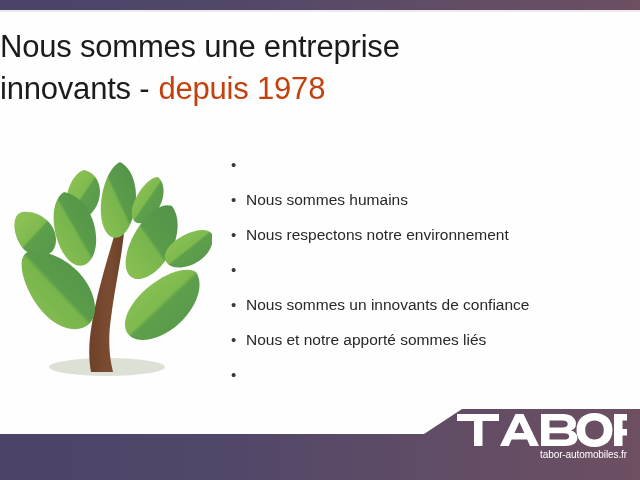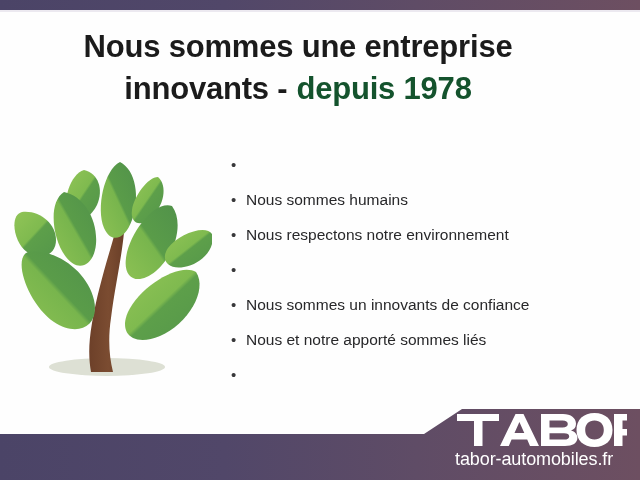--- a/index.html
+++ b/index.html
@@ -41,33 +41,32 @@
     height: 2px;
     background: #ece9f0;
   }
 
   
   .heading {
     position: absolute;
     top: 26px;
     left: 0;
     width: 596px;
-    text-align: center;
     font-size: 31px;
-    font-weight: bold;
+    font-weight: normal;
     line-height: 1.34;
     letter-spacing: -0.2px;
     color: #1b1b1b;
   }
   .heading .line {
     display: block;
     white-space: nowrap;
   }
   .heading .accent {
-    color: #14532d;
+    color: #c2410c;
   }
   .heading .spacer {
     display: inline-block;
     width: 9px;
   }
 
   
   .tree-art {
     position: absolute;
     left: 12px;
@@ -134,22 +133,22 @@
   .logo-mark {
     display: block;
     width: 172px;
     height: 36px;
   }
   .logo-url {
     position: absolute;
     left: 0;
     top: 37px;
     width: 172px;
-    text-align: left;
-    font-size: 18px;
+    text-align: right;
+    font-size: 10px;
     letter-spacing: -0.1px;
     color: #ffffff;
     white-space: nowrap;
   }
 </style>
 </head>
 <body>
 
 <div id="slide">
 

